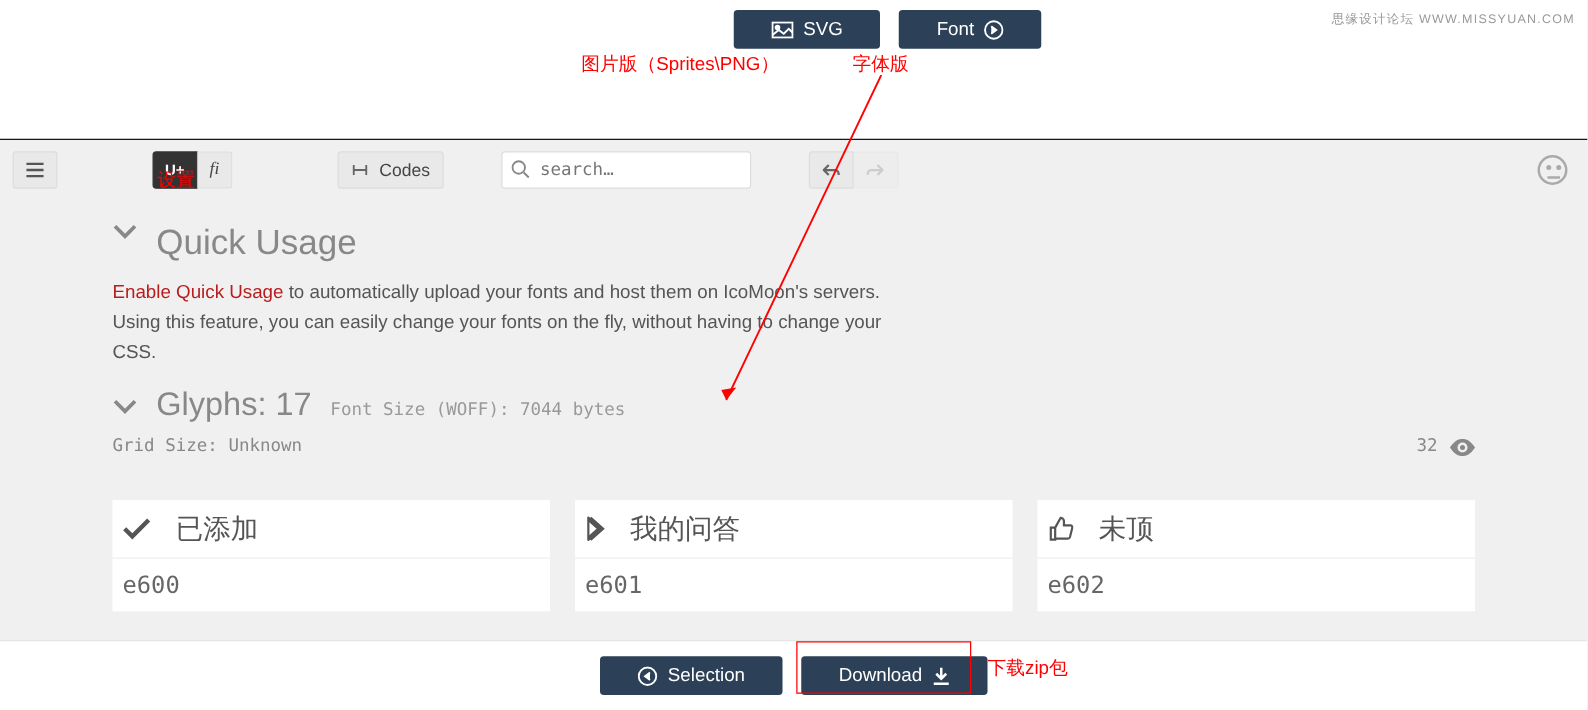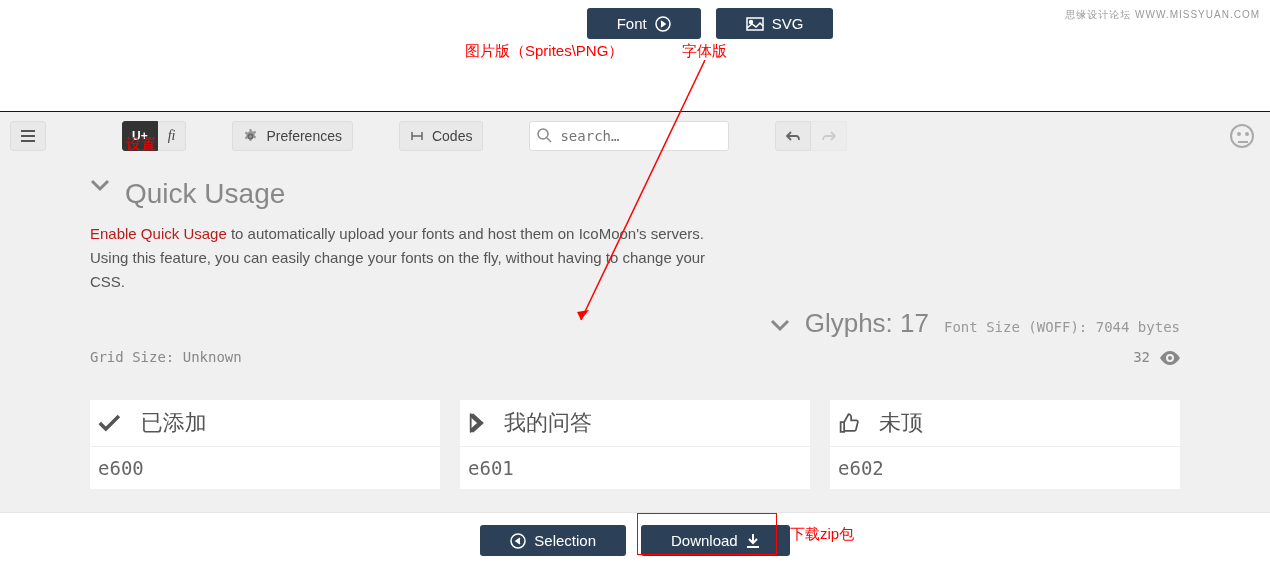--- a/index.html
+++ b/index.html
@@ -133,21 +133,20 @@
     line-height: 1.6;
     max-width: 620px;
   }
   .desc .link { color: #b91c1c; }
   
   .glyphs-line {
     display: flex;
     align-items: baseline;
     gap: 15px;
     padding-top: 14px;
-    justify-content: flex-end;
   }
   .glyphs-title {
     font-size: 26px;
     font-weight: 300;
     color: #888;
   }
   .glyphs-sub {
     font-family: monospace;
     font-size: 14px;
     color: #999;
@@ -228,33 +227,33 @@
   }
   
 </style>
 </head>
 <body>
 
 <div class="top-section">
   <div class="watermark">思缘设计论坛  WWW.MISSYUAN.COM</div>
   <div class="top-buttons">
     <button class="btn-dark">
+      <svg width="18" height="14" viewBox="0 0 18 14" fill="none" stroke="currentColor" stroke-width="1.5">
+          <rect x="1" y="1" width="16" height="12"></rect>
+          <circle cx="5" cy="5" r="1.5" fill="currentColor"></circle>
+          <path d="M1 11 L6 7 L10 10 L14 6 L17 9"></path>
+        </svg>
+      <span>SVG</span>
+    </button>
+    <button class="btn-dark">
       <span>Font</span>
       <svg width="16" height="16" viewBox="0 0 16 16" fill="none" stroke="currentColor" stroke-width="1.5">
           <circle cx="8" cy="8" r="7"></circle>
           <path d="M6 5 L10 8 L6 11" fill="currentColor"></path>
         </svg>
-    </button>
-    <button class="btn-dark">
-      <svg width="18" height="14" viewBox="0 0 18 14" fill="none" stroke="currentColor" stroke-width="1.5">
-          <rect x="1" y="1" width="16" height="12"></rect>
-          <circle cx="5" cy="5" r="1.5" fill="currentColor"></circle>
-          <path d="M1 11 L6 7 L10 10 L14 6 L17 9"></path>
-        </svg>
-      <span>SVG</span>
     </button>
   </div>
   <span class="annot-red" style="top:42px; left:465px;">图片版（Sprites\PNG）</span>
   <span class="annot-red" style="top:42px; left:682px;">字体版</span>
 </div>
 
 <div class="toolbar">
   <button class="tb-btn icon-only">
     <svg width="14" height="12" viewBox="0 0 14 12" fill="#555">
         <rect y="0" width="14" height="2"></rect>
@@ -265,27 +264,20 @@
   <div class="toolbar-gap-sm"></div>
   <div class="tb-group">
     <button class="tb-btn dark">
         <span style="font-weight:bold;font-size:12px;">U+</span>
       </button>
     <button class="tb-btn">
         <span style="font-style:italic;font-family:serif;">fi</span>
       </button>
   </div>
   <div class="toolbar-gap"></div>
-  <button class="tb-btn">
-    <svg width="15" height="15" viewBox="0 0 15 15" fill="#666">
-        <path d="M7.5 4.5a3 3 0 100 6 3 3 0 000-6zM7.5 6a1.5 1.5 0 110 3 1.5 1.5 0 010-3z"></path>
-        <path d="M6.5 0h2l.3 2.1c.5.2 1 .4 1.4.7l2-1 1 1.7-1.6 1.4c.1.5.1 1 0 1.5l1.6 1.4-1 1.7-2-1c-.4.3-.9.5-1.4.7L8.5 12h-2l-.3-2.1c-.5-.2-1-.4-1.4-.7l-2 1-1-1.7 1.6-1.4c-.1-.5-.1-1 0-1.5L1.8 4.2l1-1.7 2 1c.4-.3.9-.5 1.4-.7L6.5 0z" opacity="0.6"></path>
-      </svg>
-    <span>Preferences</span>
-  </button>
   <div class="toolbar-gap"></div>
   <button class="tb-btn">
     <svg width="14" height="12" viewBox="0 0 14 12" fill="none" stroke="#666" stroke-width="1.5">
         <path d="M2 6 H12 M2 2 V10 M12 2 V10"></path>
       </svg>
     <span>Codes</span>
   </button>
   <div class="toolbar-gap"></div>
   <div class="search-wrap">
     <svg width="15" height="15" viewBox="0 0 15 15" fill="none" stroke="#888" stroke-width="1.5">

